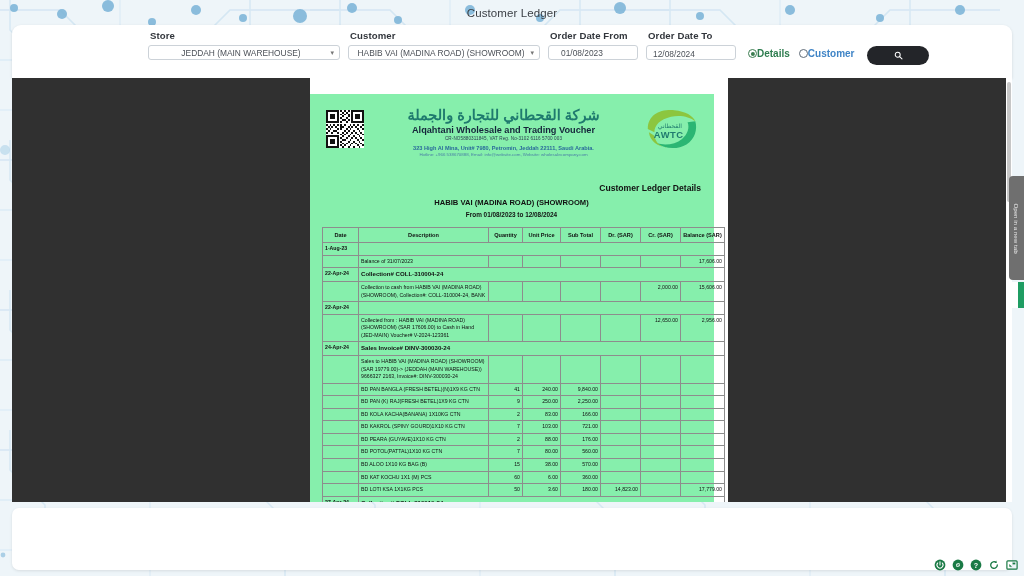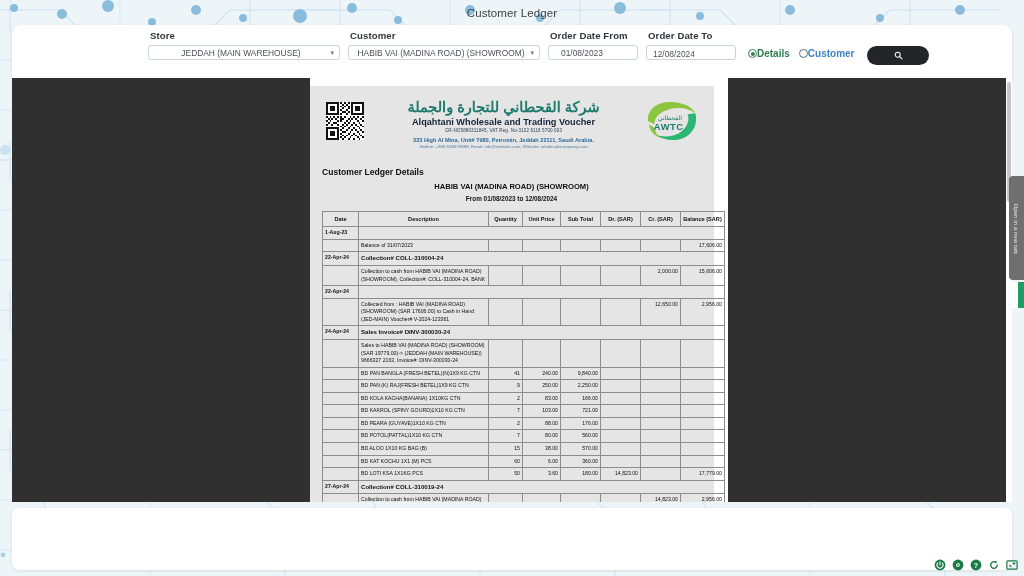--- a/index.html
+++ b/index.html
@@ -115,23 +115,23 @@
     z-index: 4;
     overflow: hidden;
   }
   #doc-scroll {
     position: absolute; left: 298px; top: 0;
     width: 418px; height: 424px;
     background: #ffffff;
     overflow: hidden;
   }
   #doc-sheet {
-    position: absolute; left: 0; top: 8px;
+    position: absolute; left: 0; top: 16px;
     width: 404px; padding: 8px 13px 0 12px;
-    background: #e5e5e5;
+    background: #86efac;
   }
   #doc-scrollbar {
     position: absolute; right: 0; top: 0; width: 6px; height: 424px;
     background: #fff;
   }
   #doc-scrollbar .thumb {
     position:absolute; left:1px; top:4px; width:4px; height:120px;
     background:#c6c6c6; border-radius:2px;
   }
 
@@ -143,22 +143,22 @@
     font-size: 14.5px; color: #1f7a6e; font-weight: bold;
     direction: rtl; line-height: 1.15; letter-spacing:.2px;
   }
   .lh-en { font-size: 9.2px; font-weight: bold; color: #15253a; margin-top: 1px; }
   .lh-reg { font-size: 4.6px; color: #2c3e50; margin-top: 1.5px; letter-spacing:.1px; }
   .lh-addr { font-size: 5.6px; color: #2a6b9a; margin-top: 4px; font-weight:bold; }
   .lh-contact { font-size: 4.4px; color: #4a7fa5; margin-top: 1px; }
   #awtc-logo { width: 56px; height: 42px; flex:none; margin-top:2px; }
 
   .doc-title {
-    text-align:left; font-size: 8.6px; font-weight: bold;
-    color:#111; margin-top: 18px;
+    text-align:right; font-size: 8.6px; font-weight: bold;
+    color:#111; margin-top: 26px;
   }
   .doc-sub {
     text-align:center; font-size: 7.6px; font-weight: bold;
     color:#111; margin-top: 5px;
   }
   .doc-range {
     text-align:center; font-size: 6.4px; font-weight: bold;
     color:#111; margin-top: 4px;
   }
 

